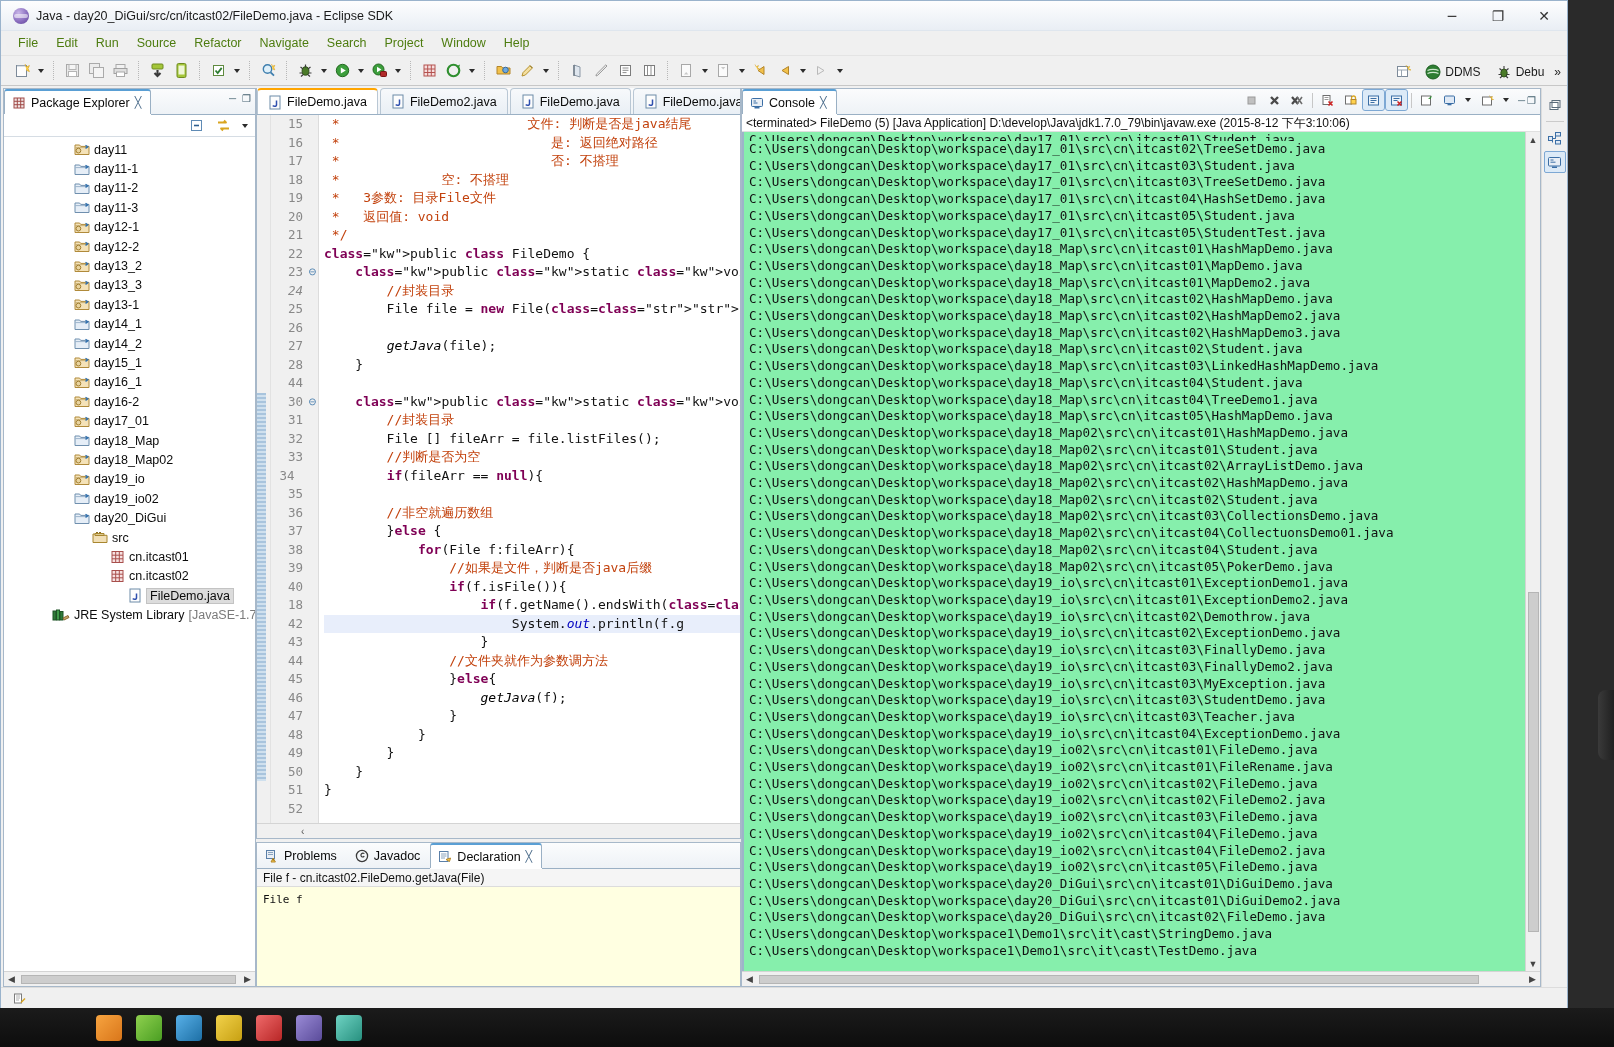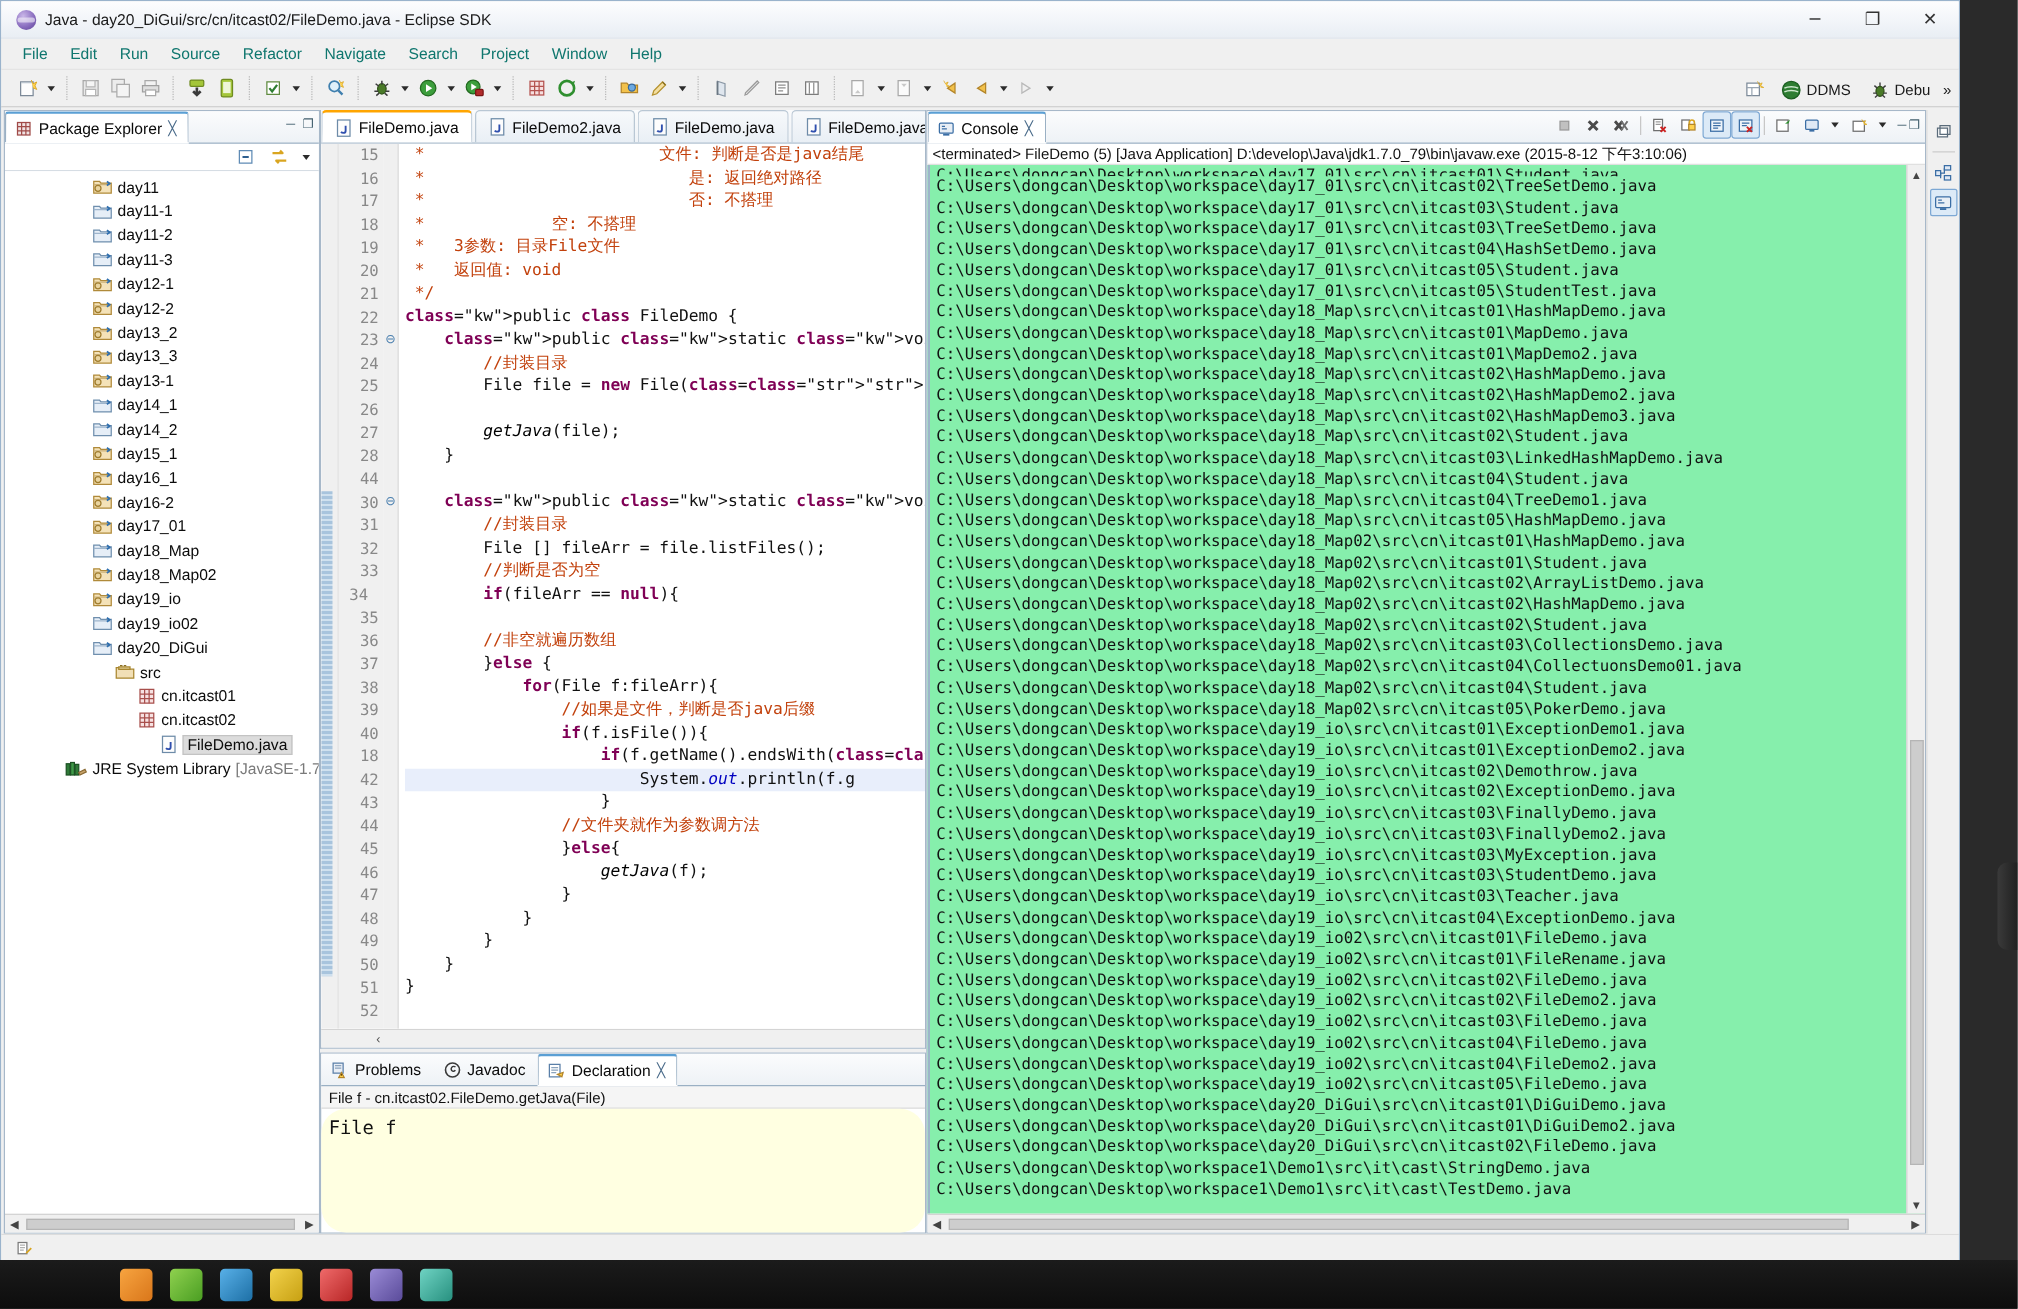--- a/index.html
+++ b/index.html
@@ -33,21 +33,21 @@
     position:relative; flex:none;
   }
   .titlebar .app-icon:after{content:"";position:absolute;left:1px;right:1px;top:6px;height:4px;background:rgba(255,255,255,.55);border-radius:2px;}
   .titlebar .title { font-size:12.5px; color:#1a1a1a; }
   .win-btns { position:absolute; right:0; top:0; height:30px; display:flex; }
   .win-btn { width:46px;height:30px;display:flex;align-items:center;justify-content:center;font-size:14px;color:#333; }
   .win-btn .gl{ display:block; line-height:1; font-family:"DejaVu Sans",sans-serif; }
 
   
   .menubar { height:24px; background:#f0f0f0; display:flex; align-items:center; padding-left:8px; }
-  .menu-item { padding:3px 9px; font-size:12.5px; color:#0f766e; border-radius:2px; }
+  .menu-item { padding:3px 9px; font-size:12.5px; color:#4d7c0f; border-radius:2px; }
 
   
   .toolbar {
     height:31px; background:#f0f0f0; display:flex; align-items:center;
     border-top:1px solid #e4e4e4; border-bottom:1px solid #c7c7c7; padding-left:6px;
     position:relative;
   }
   .tb-group{ display:flex; align-items:center; padding:0 3px; }
   .tb-sep{ width:1px; height:19px; background:#cfcfcf; margin:0 3px; border-left:1px dotted #b8b8b8; background:none;}
   .tb-btn{ width:24px;height:24px; display:flex;align-items:center;justify-content:center; border-radius:2px; position:relative;}
@@ -120,22 +120,22 @@
   .code .ln.hl{ background:#e8eefb; }
   .kw{ color:#7f0055; font-weight:bold; }
   .cmt{ color:#c2410c;margin-top:20px; }
   .mth{ font-style:italic; color:#000; }
   .fld{ font-style:italic; color:#0000c0; }
   .code-hscroll{ height:15px; background:#f0f0f0; border-top:1px solid #d4d4d4; display:flex; align-items:center;}
 
   
   .decl-header{ height:18px; background:#f5f5f5; border-bottom:1px solid #dcdcdc; display:flex; align-items:center;
      padding-left:6px; font-size:12px; color:#111;}
-  .decl-body{ flex:1; background:#ffffe1; font-family:"DejaVu Sans Mono", monospace; font-size:15px;
-     padding:6px 0 0 6px; color:#111;border-radius:20px; }
+  .decl-body{ flex:1; background:#ffffe1; font-family:"DejaVu Sans Mono", monospace; font-size:11px;
+     padding:6px 0 0 6px; color:#111; }
 
   
   .console-hdr{ height:17px; background:#fff; border-bottom:1px solid #e0e0e0; font-size:12px;
       padding-left:4px; color:#111; white-space:nowrap; overflow:hidden; display:flex; align-items:center;}
   .console-body{ flex:1; background:#86efac; display:flex; min-height:0; overflow:hidden; position:relative;}
   .console-lines{ flex:1; font-family:"DejaVu Sans Mono", monospace; font-size:12.6px; line-height:16.7px;
       padding-left:5px; white-space:pre; overflow:hidden; color:#111; border-left:2px solid #9db4c9;}
   .v-scroll{ width:15px; background:#f0f0f0; border-left:1px solid #d4d4d4; display:flex; flex-direction:column; align-items:center;}
   .v-scroll .arrow{ height:15px; font-size:9px; color:#444; display:flex;align-items:center;}
   .v-scroll .track{ flex:1; width:13px; position:relative;}
@@ -781,21 +781,21 @@
           <div class="gutter" id="gutter">
               <div class="ln" style="height: 18.5px;">15</div>
               <div class="ln" style="height: 18.5px;">16</div>
               <div class="ln" style="height: 18.5px;">17</div>
               <div class="ln" style="height: 18.5px;">18</div>
               <div class="ln" style="height: 18.5px;">19</div>
               <div class="ln" style="height: 18.5px;">20</div>
               <div class="ln" style="height: 18.5px;">21</div>
               <div class="ln" style="height: 18.5px;">22</div>
               <div class="ln" style="height: 18.5px;">23</div>
-              <div class="ln" style="height: 18.5px;">24</div>
+              <div class="ln" style="height: 18.5px; font-style: italic;">24</div>
               <div class="ln" style="height: 18.5px;">25</div>
               <div class="ln" style="height: 18.5px;">26</div>
               <div class="ln" style="height: 18.5px;">27</div>
               <div class="ln" style="height: 18.5px;">28</div>
               <div class="ln" style="height: 18.5px;">44</div>
               <div class="ln" style="height: 18.5px;">30</div>
               <div class="ln" style="height: 18.5px;">31</div>
               <div class="ln" style="height: 18.5px;">32</div>
               <div class="ln" style="height: 18.5px;">33</div>
               <div class="ln" style="height: 18.5px; text-align: center;">34</div>

